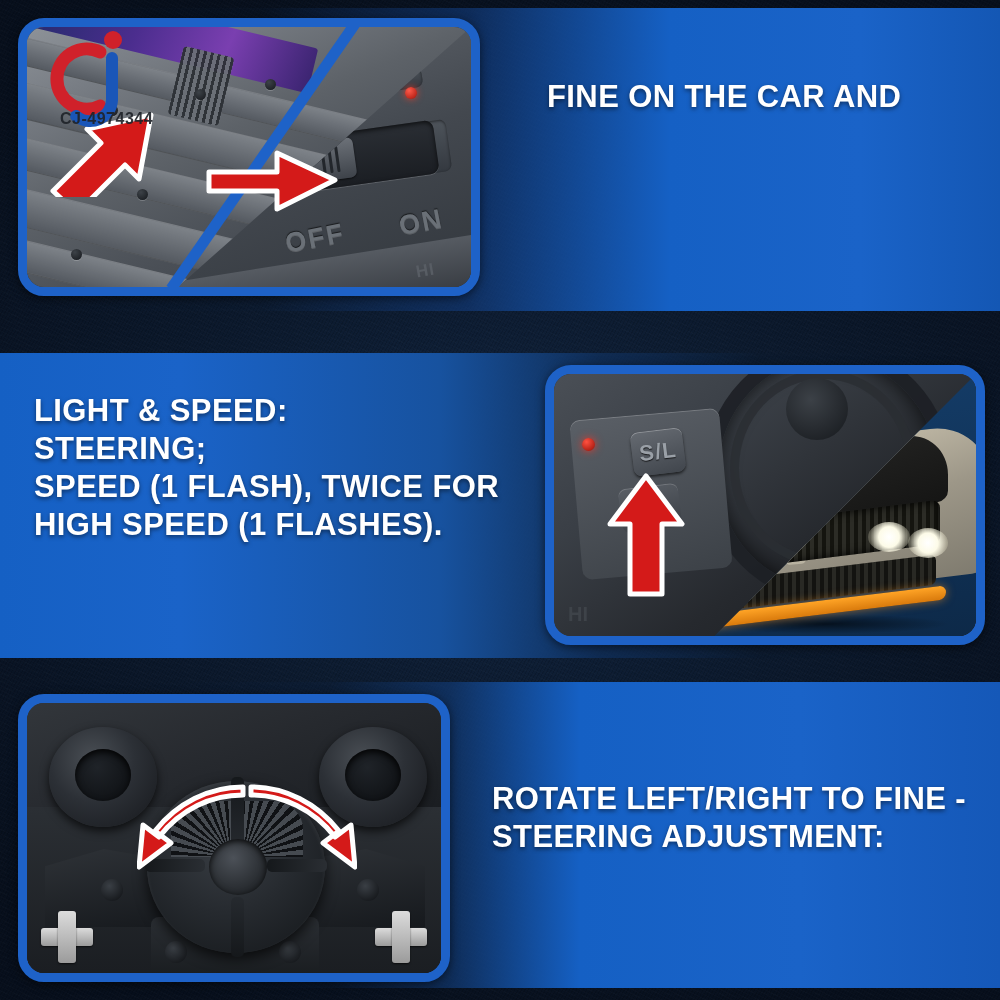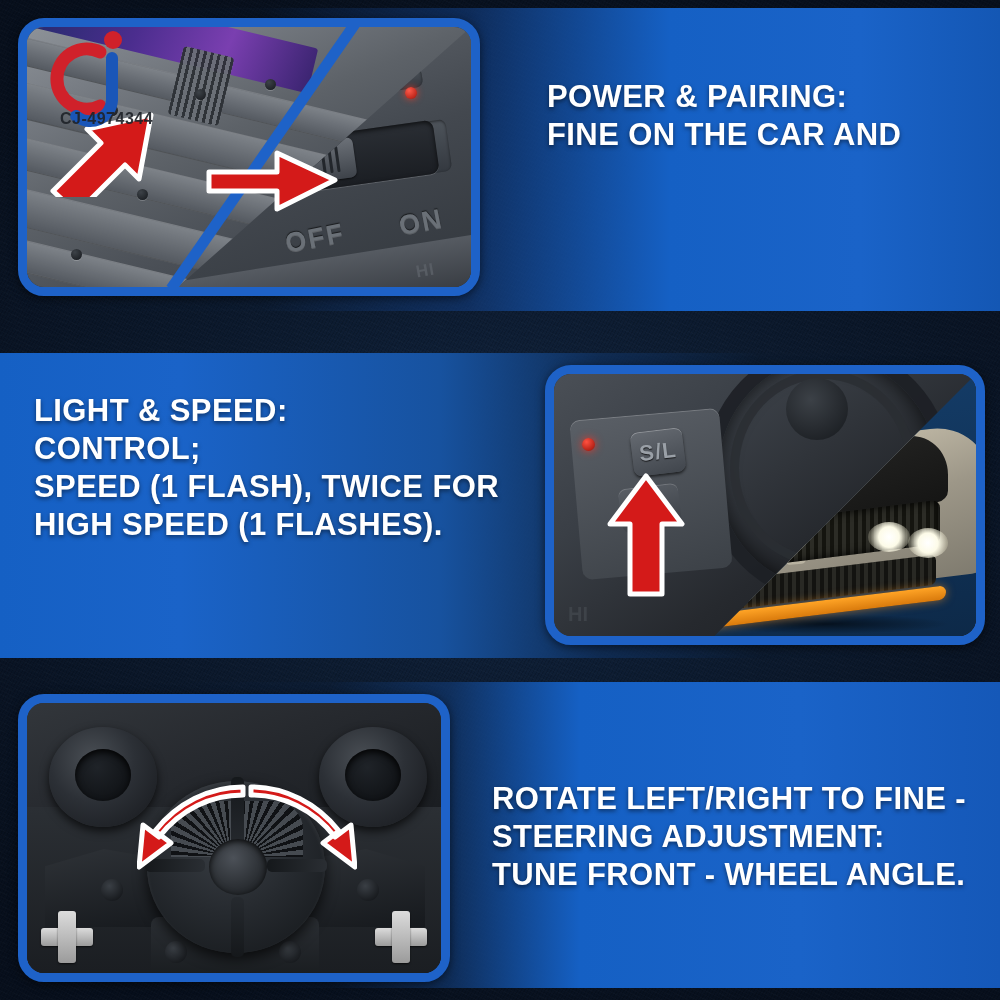--- a/index.html
+++ b/index.html
@@ -301,27 +301,26 @@
   <div class="logo">
     <svg viewBox="0 0 120 104" width="120" height="104">
       <path d="M66 24 A30 30 0 1 0 66 78" fill="none" stroke="#d0212a" stroke-width="13" stroke-linecap="round"></path>
       <path d="M78 30 L78 72 A22 22 0 0 1 42 88" fill="none" stroke="#1a56b8" stroke-width="12" stroke-linecap="round"></path>
       <circle cx="79" cy="12" r="9" fill="#d0212a"></circle>
     </svg>
     <span class="logo-code">CJ-4974344</span>
   </div>
 
   <div class="txt txt-1">
-    <span class="ln">POWER &amp; PAIRING:</span>
     <span class="ln">FINE ON THE CAR AND</span>
   </div>
 
   <div class="txt txt-2">
     <span class="ln">LIGHT &amp; SPEED:</span>
-    <span class="ln">CONTROL;</span>
+    <span class="ln">STEERING;</span>
     <span class="ln">SPEED (1 FLASH), TWICE FOR</span>
     <span class="ln">HIGH SPEED (1 FLASHES).</span>
   </div>
 
   <div class="card card-2">
     <div class="photo">
       <div class="c2-left">
         <div class="c2-wheelring"></div>
         <div class="c2-wheelring2"></div>
         <div class="c2-spoke"></div>
@@ -397,16 +396,15 @@
                  C44 34 74 20 106 20 Z" fill="#d41a19" stroke="#ffffff" stroke-width="5" stroke-linejoin="round"></path>
         <path d="M114 12 C148 12 180 28 202 56 L186 68 L218 92 L214 50 L198 62
                  C176 34 146 20 114 20 Z" fill="#d41a19" stroke="#ffffff" stroke-width="5" stroke-linejoin="round"></path>
       </svg>
     </div>
   </div>
 
   <div class="txt txt-3">
     <span class="ln">ROTATE LEFT/RIGHT TO FINE -</span>
     <span class="ln">STEERING ADJUSTMENT:</span>
-    <span class="ln">TUNE FRONT - WHEEL ANGLE.</span>
   </div>
 
 </div>
 
 </body></html>

